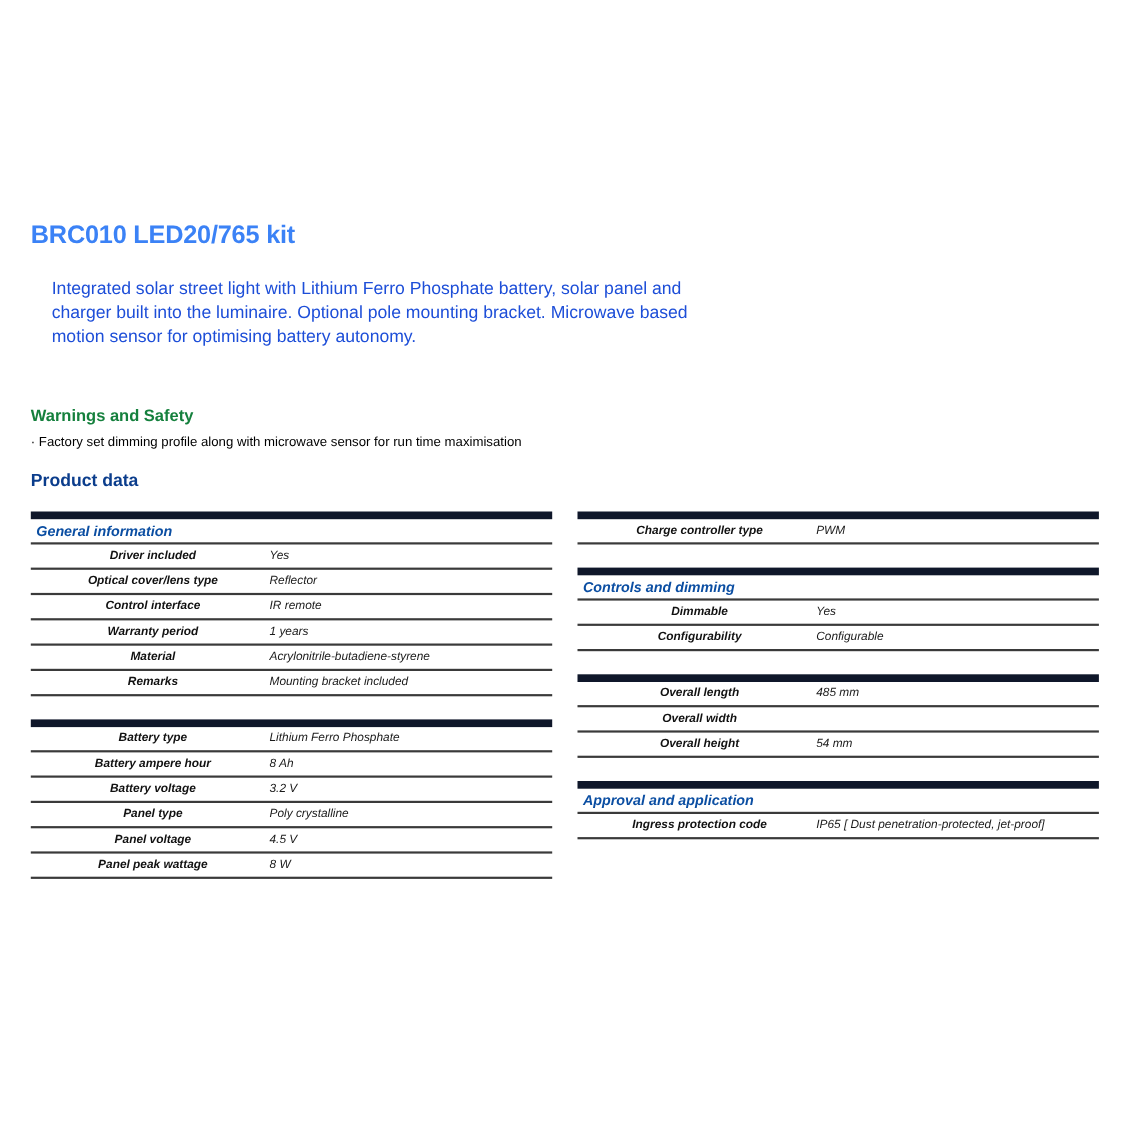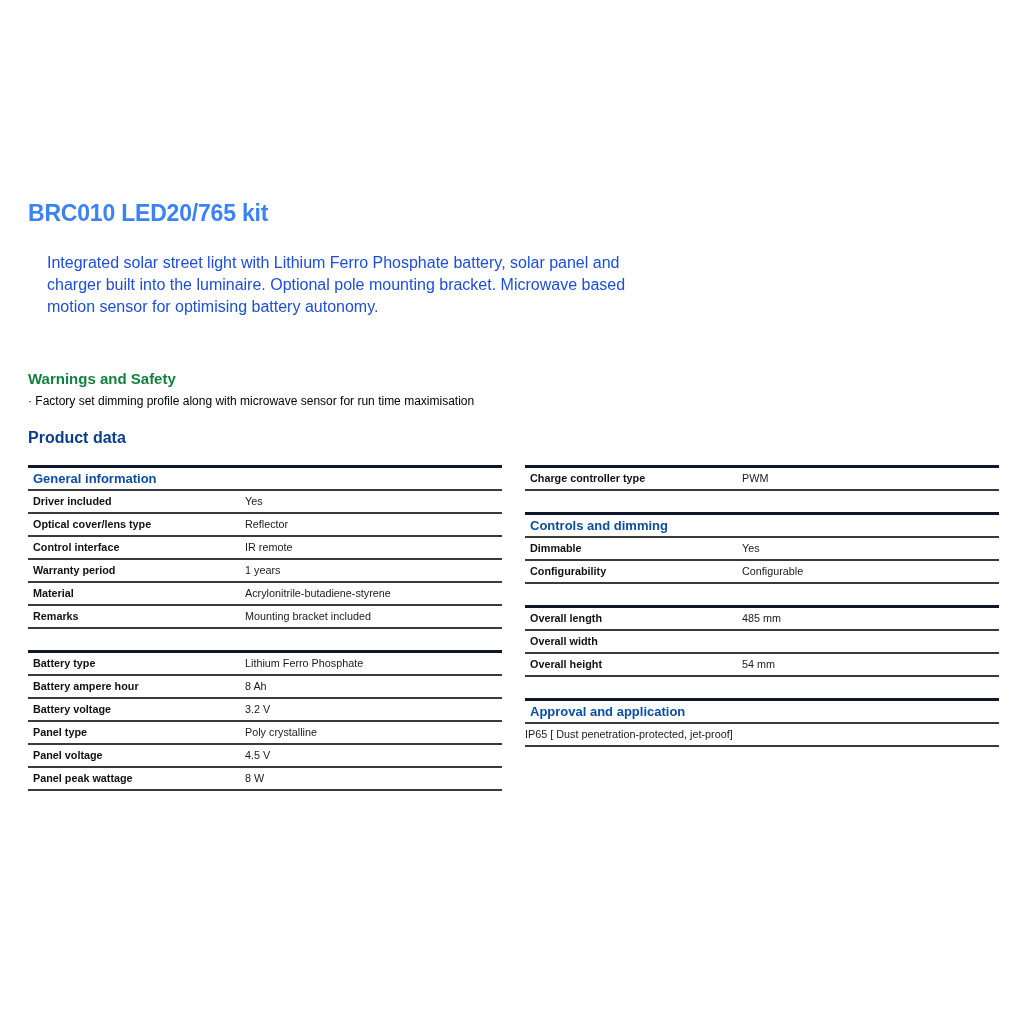--- a/index.html
+++ b/index.html
@@ -6,25 +6,25 @@
   body { width: 1024px; height: 1024px; position: relative; overflow: hidden;
          font-family: "Liberation Sans", "DejaVu Sans", sans-serif; color: #111111; }
   .title { position: absolute; left: 28px; top: 200px; font-size: 23px; font-weight: bold; letter-spacing: -0.2px; color: #3b82f6; }
   .desc { position: absolute; left: 28px; top: 252px; width: 600px; font-size: 16px; line-height: 22px; color: #1d4ed8; margin-left: 19px; }
   .warn-title { position: absolute; left: 28px; top: 370px; font-size: 15px; font-weight: bold; color: #15803d; }
   .warn-item { position: absolute; left: 28px; top: 394px; font-size: 12px; color: #000000; }
   .pd-title { position: absolute; left: 28px; top: 429px; font-size: 16px; font-weight: bold; color: #0b3d8c; }
   .col { position: absolute; top: 465px; width: 474px; }
   .col.left { left: 28px; }
   .col.right { left: 525px; }
-  .section { border-top: 3px solid #0f172a; margin-bottom: 21px; }
+  .section { border-top: 7px solid #0f172a; margin-bottom: 21px; font-style: italic; }
   .section:last-child { margin-bottom: 0; }
   .sec-head { height: 21px; line-height: 21px; padding-left: 5px; font-size: 13px; font-weight: bold; color: #0b4ea2; border-bottom: 2px solid #3a3a3a; }
   .row { display: flex; height: 21px; line-height: 21px; border-bottom: 2px solid #3a3a3a; font-size: 10.8px; }
-  .row .k { width: 212px; padding-left: 5px; font-weight: bold; color: #111; }
+  .row .k { width: 212px; padding-left: 5px; font-weight: bold; color: #111; text-align: center; }
   .row .v { flex: 1; color: #1a1a1a; }
 </style>
 </head>
 <body>
 
 <div class="title">BRC010 LED20/765 kit</div>
 <div class="desc">Integrated solar street light with Lithium Ferro Phosphate battery, solar panel and charger built into the luminaire. Optional pole mounting bracket. Microwave based motion sensor for optimising battery autonomy.</div>
 
 <div class="warn-title">Warnings and Safety</div>
 <div class="warn-item">· Factory set dimming profile along with microwave sensor for run time maximisation</div>
@@ -114,16 +114,17 @@
         <span class="k">Overall width</span>
       </div>
     <div class="row">
         <span class="k">Overall height</span>
         <span class="v">54 mm</span>
       </div>
   </div>
   <div class="section">
     <div class="sec-head">Approval and application</div>
     <div class="row">
+        <span class="k">Ingress protection code</span>
         <span class="v">IP65 [ Dust penetration-protected, jet-proof]</span>
       </div>
   </div>
 </div>
 
 </body></html>

